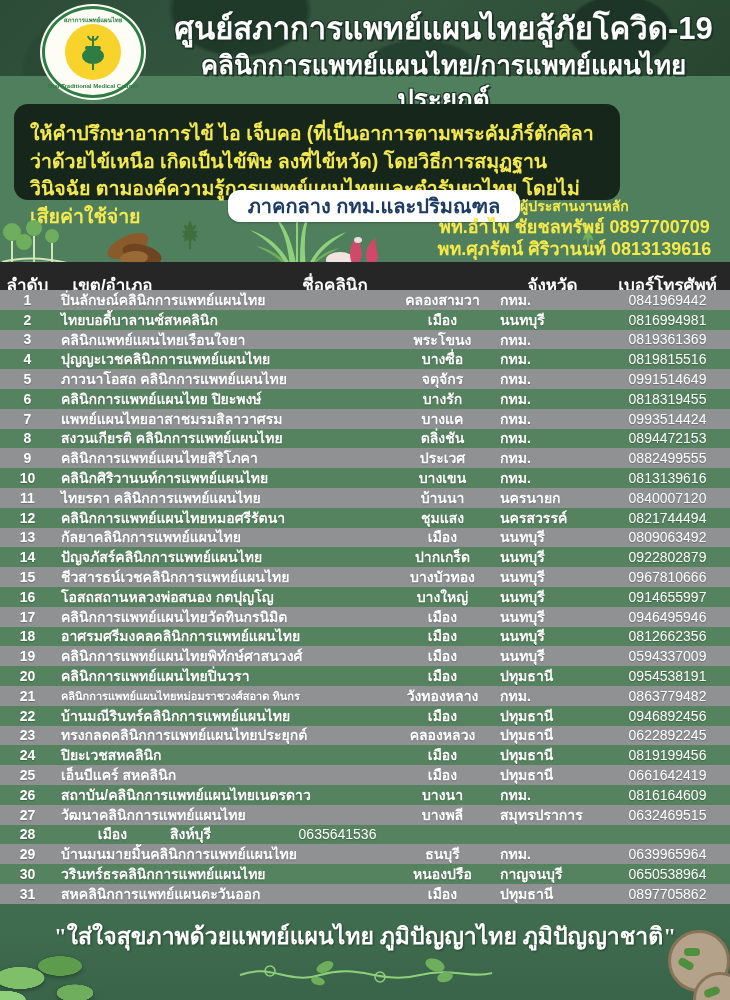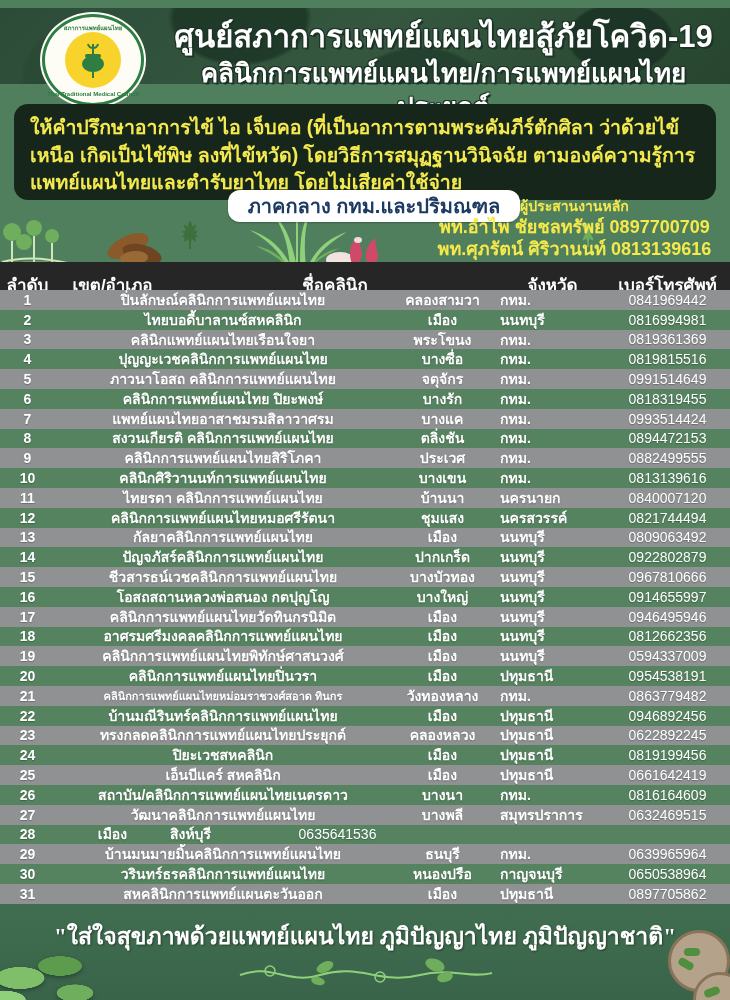--- a/index.html
+++ b/index.html
@@ -10,40 +10,39 @@
   }
   
   .banner{
     position:absolute;top:0;left:0;width:730px;height:76px;
     background:
       radial-gradient(90px 60px at 620px 30px,#1d3527 0 55%,transparent 60%),
       radial-gradient(110px 70px at 420px 80px,#24402f 0 55%,transparent 60%),
       radial-gradient(120px 80px at 240px 10px,#203a2a 0 55%,transparent 60%),
       radial-gradient(100px 90px at 80px 70px,#2a4a35 0 55%,transparent 60%),
       linear-gradient(135deg,#2c4c38,#35573f 50%,#27452f);
-    margin-top: 8px;
   }
   .banner .titles{position:absolute;left:165px;right:8px;top:10px;text-align:center;color:#fff;}
   .banner .t1{font-size:31px;font-weight:bold;line-height:1.25;
     text-shadow:2px 2px 0 #1c3326,-1px -1px 0 #1c3326,1px -1px 0 #1c3326,-1px 1px 0 #1c3326;}
   .banner .t2{font-size:26px;font-weight:bold;line-height:1.3;
     text-shadow:2px 2px 0 #1c3326,-1px -1px 0 #1c3326,1px -1px 0 #1c3326,-1px 1px 0 #1c3326;}
   .logo{
     position:absolute;left:42px;top:6px;width:96px;height:86px;border-radius:50%;
     background:#fdfdf5;border:3px solid #2e7d44;box-shadow:0 0 0 2px #fdfdf5;
     display:flex;align-items:center;justify-content:center;
   }
   .logo .inner{width:56px;height:56px;border-radius:50%;background:#f8d32c;
     display:flex;align-items:center;justify-content:center;}
   .logo .arc-top,.logo .arc-bottom{position:absolute;left:0;right:0;text-align:center;color:#2e7d44;font-size:6px;font-weight:bold;}
   .logo .arc-top{top:6px;} .logo .arc-bottom{bottom:6px;}
   
   .advisory{
-    position:absolute;top:104px;left:14px;width:702px;height:96px;box-sizing:border-box;
-    background:#17261b;border-radius:14px;padding:10px 16px;
+    position:absolute;top:104px;left:14px;width:606px;height:96px;box-sizing:border-box;
+    background:#17261b;border-radius:14px;padding:16px 16px;
     color:#f4ea4f;font-size:19.5px;font-weight:bold;line-height:1.42;
   }
   
   .region-pill{
     position:absolute;top:190px;left:228px;width:292px;height:32px;
     background:#ffffff;border-radius:12px;display:flex;align-items:center;justify-content:center;
     color:#1d3a63;font-size:20px;font-weight:bold;box-shadow:0 1px 2px rgba(0,0,0,.25);
   }
   .coordinators{position:absolute;top:198px;right:10px;text-align:center;color:#f6e94a;line-height:1.25;}
   .coordinators .head{font-size:14px;font-weight:bold;}
@@ -55,21 +54,21 @@
     position:absolute;top:262px;left:0;width:730px;height:44px;background:#262626;
     display:flex;align-items:center;color:#fff;font-weight:bold;font-size:17px;
   }
   .tbody{position:absolute;top:290px;left:0;width:730px;}
   .trow{display:flex;align-items:center;height:19.8px;color:#fff;font-size:14px;
     text-shadow:0 1px 1px rgba(0,0,0,.25);}
   .trow.odd{background:#8f9192;}
   .trow.even{background:#55825f;}
   .cell{overflow:hidden;white-space:nowrap;}
   .c-no{width:55px;text-align:center;font-weight:bold;}
-  .c-name{width:330px;text-align:center;padding-left:6px;box-sizing:border-box;font-weight:bold;}
+  .c-name{width:330px;text-align:left;padding-left:6px;box-sizing:border-box;font-weight:bold;}
   .c-name.small{font-size:11px;}
   .c-district{width:115px;text-align:center;font-weight:bold;}
   .c-province{width:105px;text-align:left;font-weight:bold;}
   .c-phone{width:125px;text-align:center;}
   .thead .c-no,.thead .c-name,.thead .c-district,.thead .c-province,.thead .c-phone{text-align:center;padding-left:0;}
   
   .quote{
     position:absolute;top:918px;left:0;width:730px;text-align:center;
     color:#fff;font-size:23px;font-weight:bold;font-family:"Liberation Serif",serif;
     text-shadow:1px 1px 2px rgba(0,0,0,.4);

